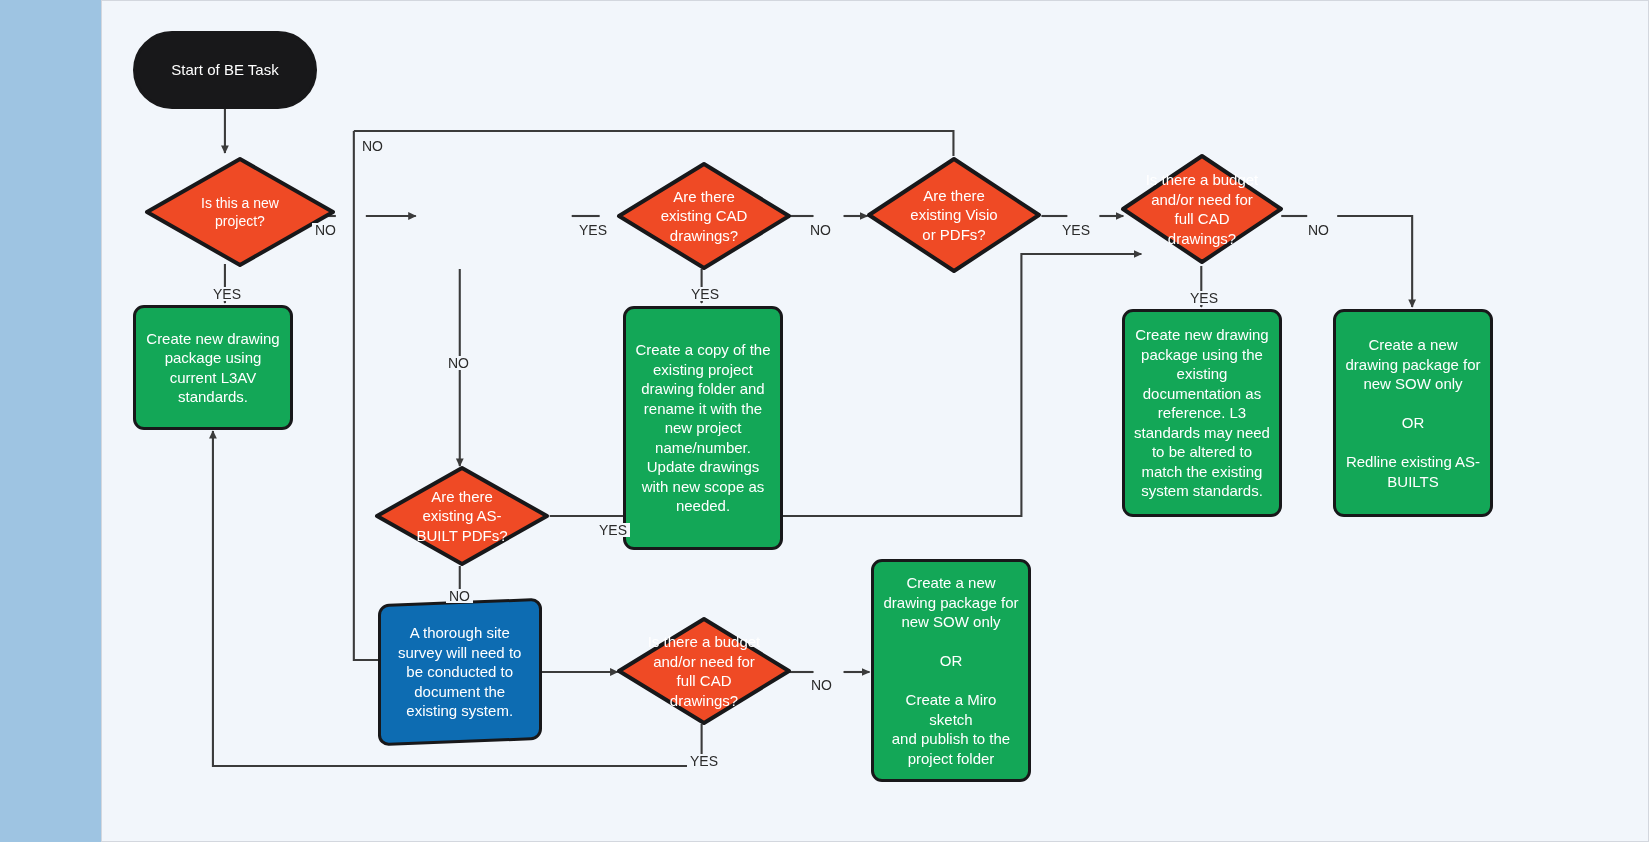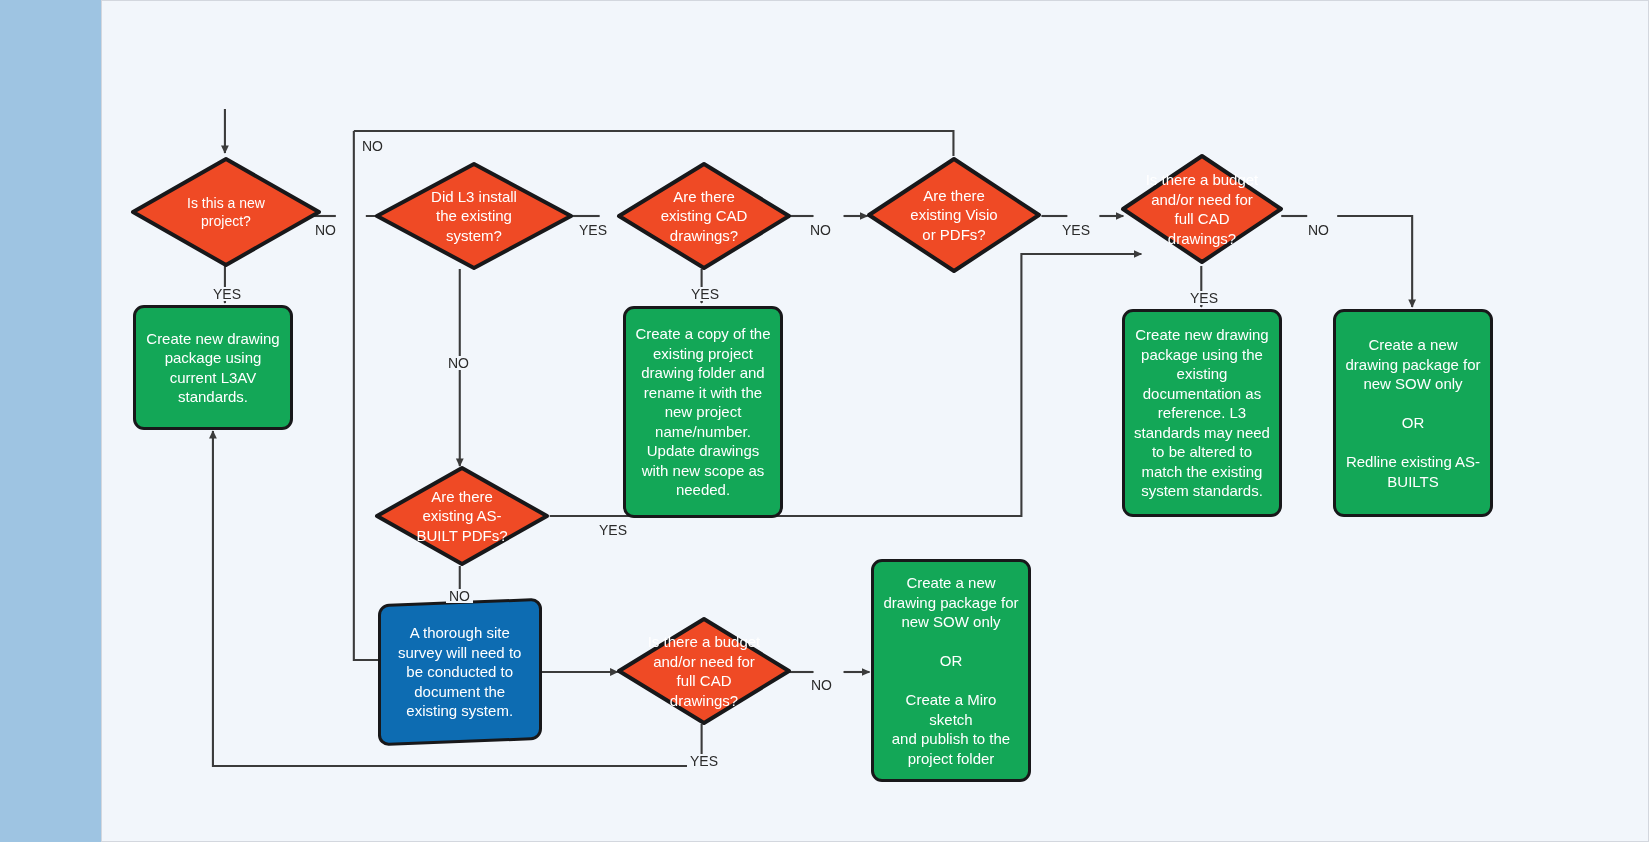--- a/index.html
+++ b/index.html
@@ -173,55 +173,50 @@
 
           <path d="M440,671 L516,671" marker-end="url(#arw)"></path>
 
           <path d="M688,671 L712,671"></path>
           <path d="M742,671 L768,671" marker-end="url(#arw)"></path>
 
           <path d="M600,723 L600,765 L111,765 L111,430" marker-end="url(#arw)"></path>
         </g>
       </svg>
 
-
-      <div class="node n-decision big" style="left:28px; top:155px; width:192px; height:112px;">
+      <div class="node n-terminator" style="left:31px; top:30px; width:184px; height:78px;">
+        <span class="txt">Start of BE Task</span>
+      </div>
+
+      <div class="node n-decision big" style="left:42px; top:155px; width:192px; height:112px;">
         <svg viewBox="0 0 192 112" preserveAspectRatio="none">
           <polygon points="96,3 189,56 96,109 3,56" fill="#EF4A25" stroke="#18181a" stroke-width="4" stroke-linejoin="round"></polygon>
         </svg>
         <span class="txt">Is this a new
 project?</span>
       </div>
 
       <div class="node n-process" style="left:31px; top:304px; width:160px; height:125px;">
         <span class="txt">Create new drawing
 package using
 current L3AV
 standards.</span>
       </div>
 
-      <div class="node n-decision" style="left:272px; top:160px; width:200px; height:110px;">
-        <svg viewBox="0 0 200 110" preserveAspectRatio="none">
-          <polygon points="100,3 197,55 100,107 3,55" fill="#EF4A25" stroke="#18181a" stroke-width="4" stroke-linejoin="round"></polygon>
-        </svg>
-        <span class="txt">Did L3 install
-the existing
-system?</span>
-      </div>
 
       <div class="node n-decision" style="left:514px; top:160px; width:176px; height:110px;">
         <svg viewBox="0 0 176 110" preserveAspectRatio="none">
           <polygon points="88,3 173,55 88,107 3,55" fill="#EF4A25" stroke="#18181a" stroke-width="4" stroke-linejoin="round"></polygon>
         </svg>
         <span class="txt">Are there
 existing CAD
 drawings?</span>
       </div>
 
-      <div class="node n-process" style="left:521px; top:305px; width:160px; height:212px;">
+      <div class="node n-process" style="left:521px; top:305px; width:160px; height:244px;">
         <span class="txt">Create a copy of the
 existing project
 drawing folder and
 rename it with the
 new project
 name/number.
 Update drawings
 with new scope as
 needed.</span>
       </div>

